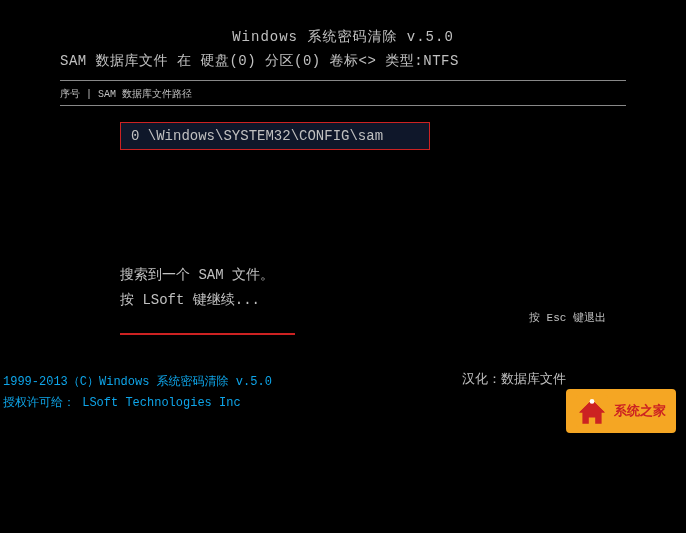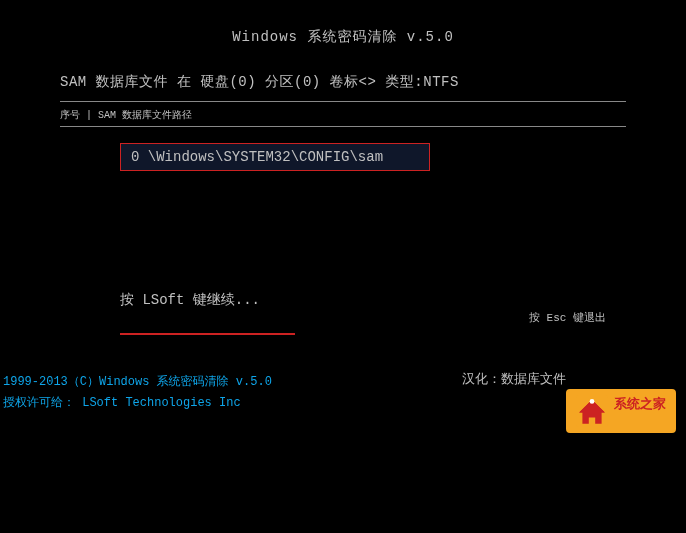--- a/index.html
+++ b/index.html
@@ -21,21 +21,21 @@
       padding: 0;
     }
     .title-bar {
       text-align: center;
       padding-top: 28px;
       color: #c0c0c0;
       font-size: 14px;
       letter-spacing: 1px;
     }
     .info-line {
-      margin-top: 27px;
+      margin-top: 6px;
       padding-left: 60px;
       color: #c0c0c0;
       font-size: 14px;
       letter-spacing: 0.5px;
     }
     .separator {
       margin: 10px 60px 0 60px;
       border-bottom: 1px solid #888;
     }
     .table-header {
@@ -97,21 +97,21 @@
     }
     .watermark {
       position: absolute;
       bottom: 10px;
       right: 10px;
       background: #f5a623;
       border: 2px solid #f5a623;
       border-radius: 4px;
       padding: 4px 8px;
       display: flex;
-      align-items: flex-start;
+      align-items: center;
       gap: 6px;
     }
     .watermark-icon {
       width: 32px;
       height: 32px;
     }
     .watermark-text {
       color: #cc2222;
       font-family: sans-serif;
       font-size: 13px;
@@ -140,20 +140,21 @@
 
   <div class="separator2"></div>
 
   <div style="padding-left:60px; margin-top:8px;">
     <div class="table-row-selected">
       <span>0 </span><span>\Windows\SYSTEM32\CONFIG\sam</span>
     </div>
   </div>
 
   <div class="search-result">
+    <div>搜索到一个 SAM 文件。</div>
     <div>按 LSoft 键继续...</div>
   </div>
 
   <div class="search-underline"></div>
 
   <div class="esc-hint">
     <span>按 Esc 键退出</span>
   </div>
 
   <div class="footer-left">

